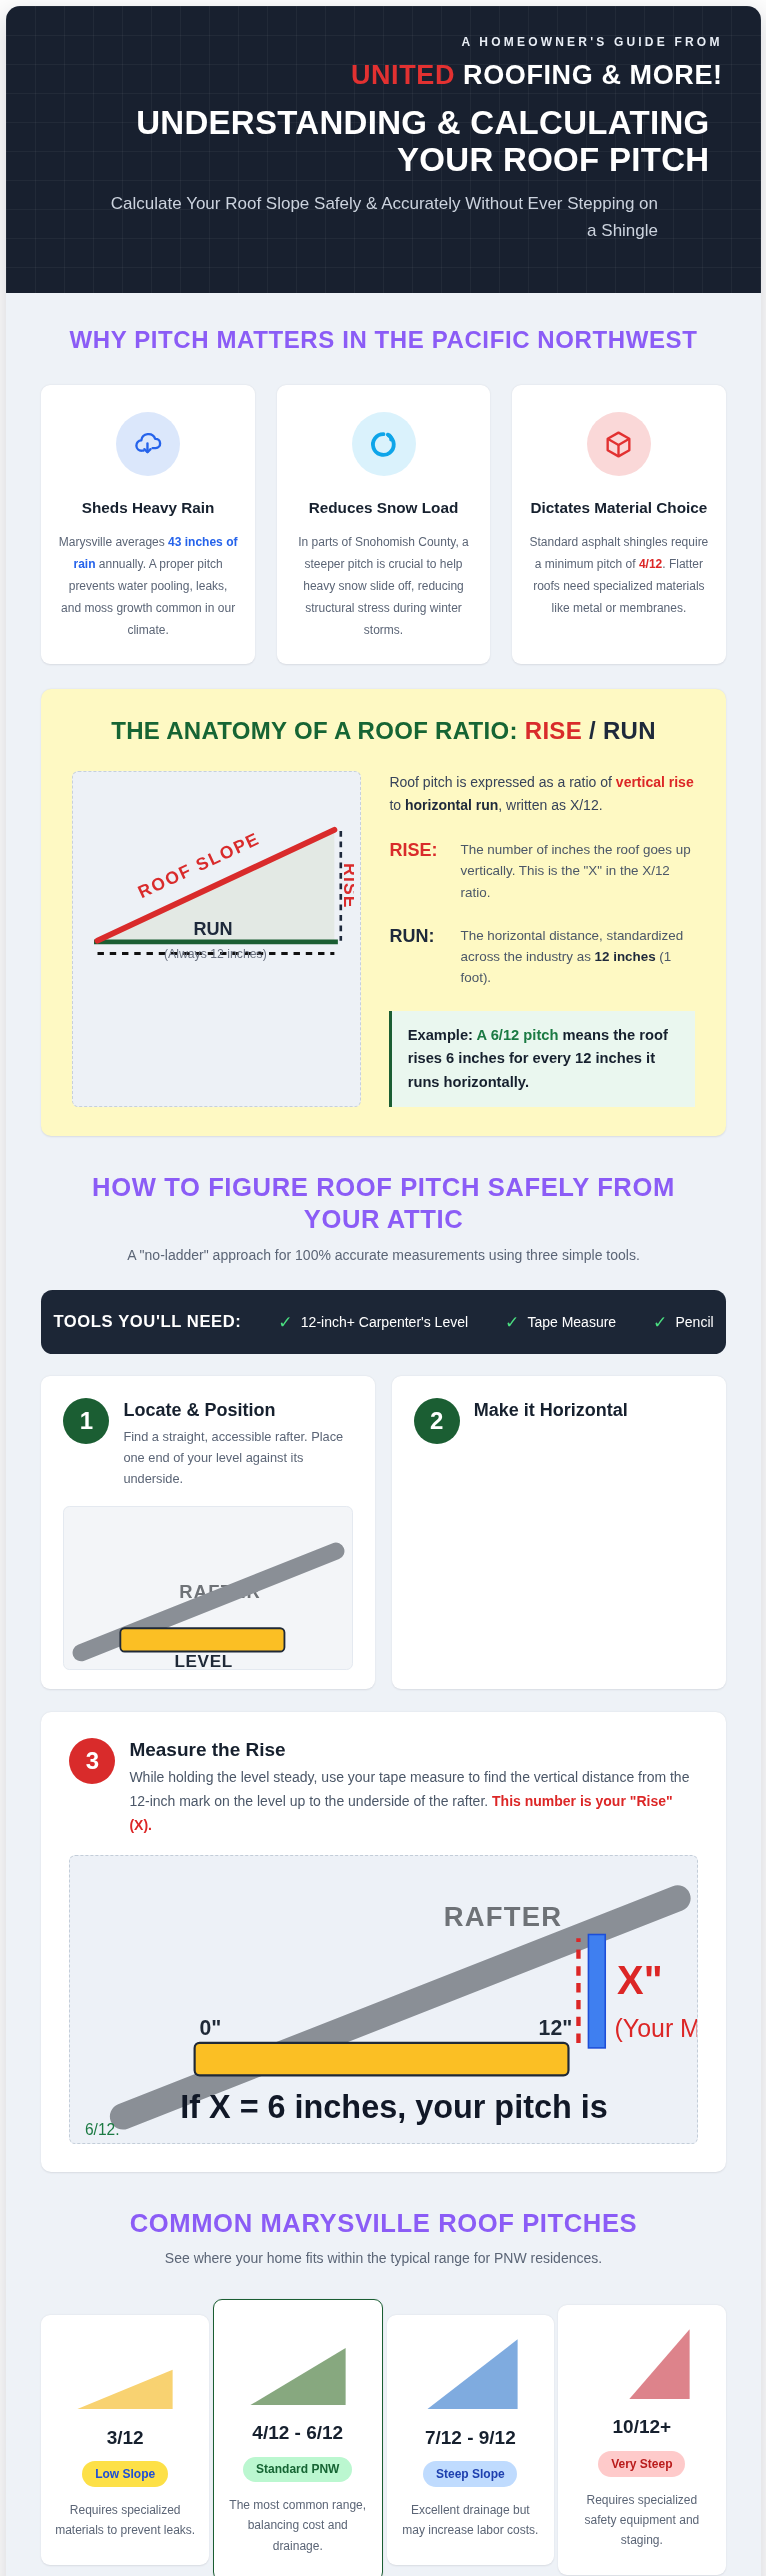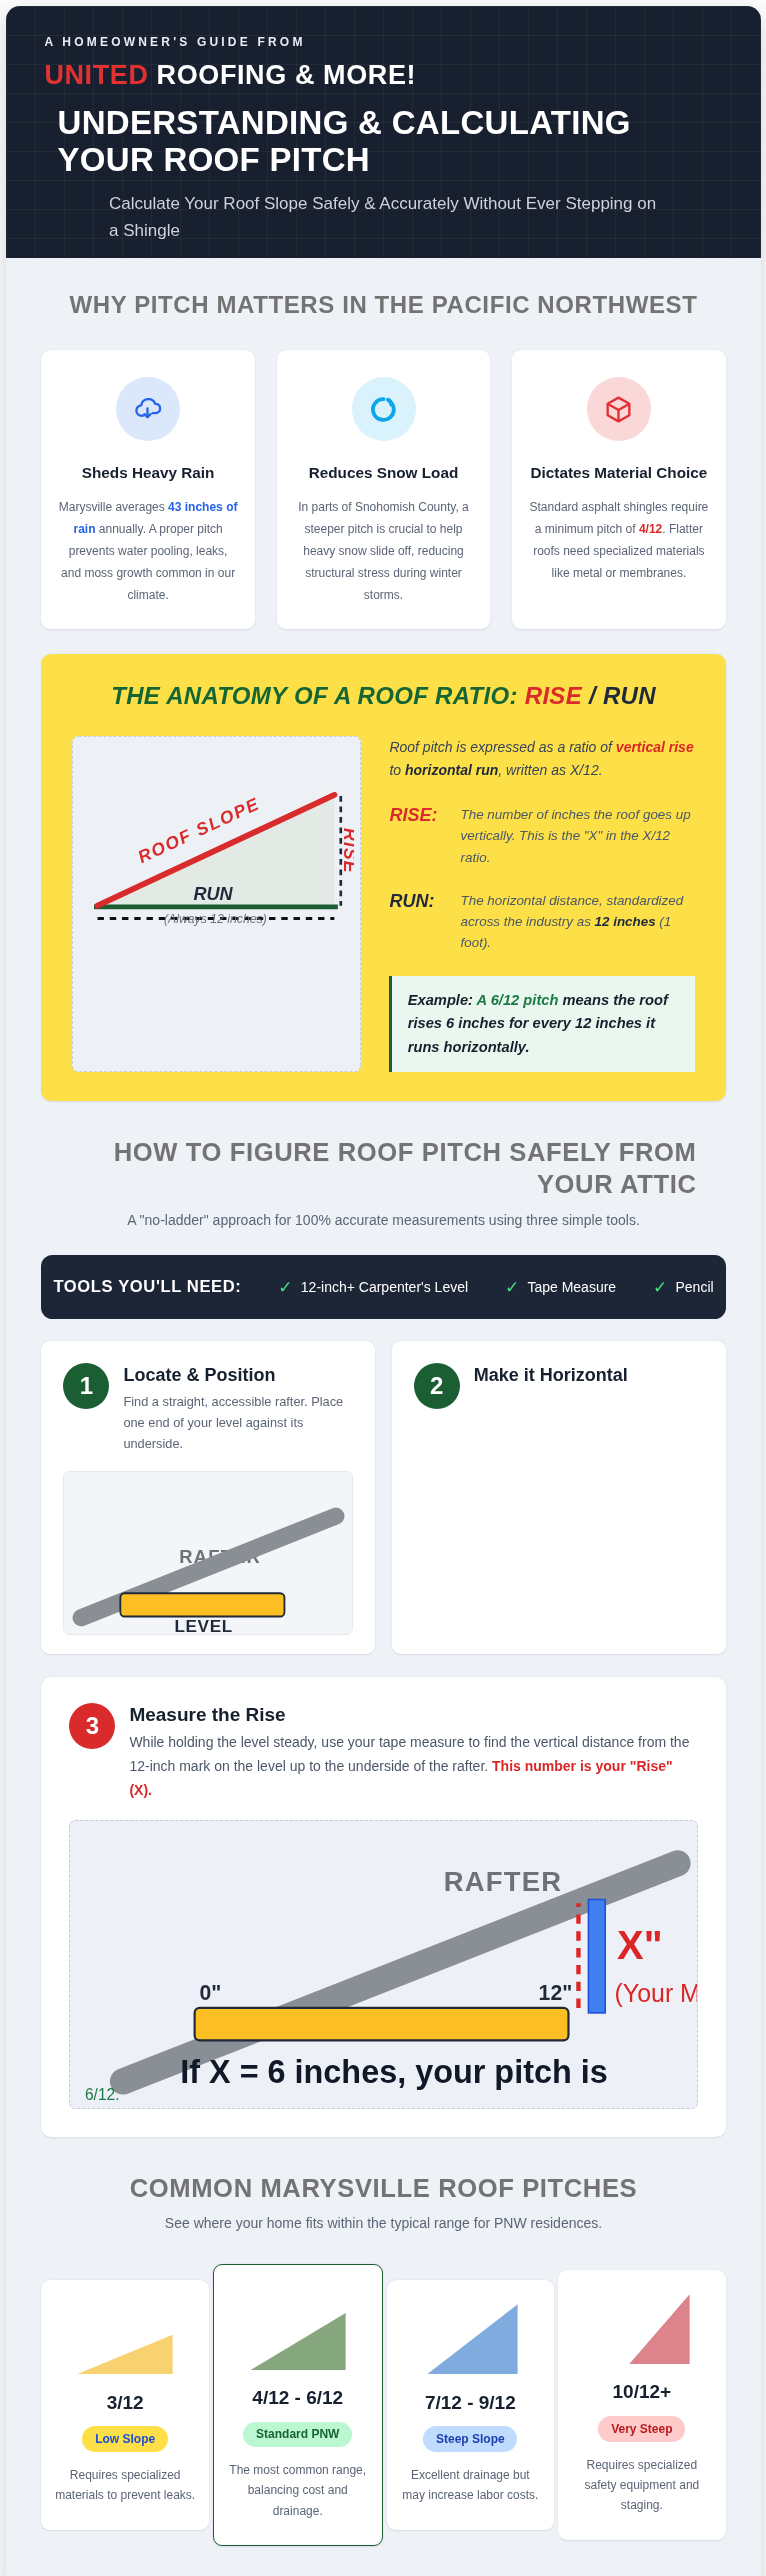--- a/index.html
+++ b/index.html
@@ -1,50 +1,50 @@
 <!DOCTYPE html>
 <html style="font-size:10.2px"><head>
 <meta charset="utf-8">
 <style>
   html,body{margin:0;padding:0;background:#fdfdfd;}
   body{width:767px;font-family:"Liberation Sans","DejaVu Sans",sans-serif;-webkit-font-smoothing:antialiased;}
   *{box-sizing:border-box;}
   .frame{margin:6.4px;border-radius:14px;overflow:hidden;background:#eef2f7;box-shadow:0 9px 25.6px rgba(15,23,42,.18);}
 
   
-  .hero{background:#18202f;color:#fff;text-align:left;padding:29px 38px 14px;
+  .hero{background:#18202f;color:#fff;text-align:right;padding:29px 38px 49px;
         background-image:linear-gradient(rgba(255,255,255,.045) 0.6px,transparent 0.6px),
                          linear-gradient(90deg,rgba(255,255,255,.045) 0.6px,transparent 0.6px);
         background-size:29px 29px;}
   .kicker{font-size:12px;font-weight:bold;letter-spacing:3.2px;color:#e8edf5;}
   .brand{font-size:27px;font-weight:800;letter-spacing:0.6px;margin-top:10.2px;}
   .brand .red{color:#e23131;}
   .hero-title{font-size:33px;line-height:1.12;font-weight:800;max-width:652px;margin:14px auto 0;letter-spacing:0.3px;}
   .hero-sub{font-size:17px;line-height:1.55;color:#ccd3de;max-width:549px;margin:12.8px auto 0;}
 
   
-  .sec-h2{font-size:24px;font-weight:800;color:#737373;text-align:center;letter-spacing:0.6px;margin:0;}
+  .sec-h2{font-size:24px;font-weight:800;color:#8b5cf6;text-align:center;letter-spacing:0.6px;margin:0;}
   .sec-sub{font-size:14px;color:#5b6576;text-align:center;margin:11.5px auto 0;max-width:575px;}
 
   
   .why{padding:33px 35px 0;}
   .cards3{display:flex;gap:22px;margin-top:31px;}
   .card{flex:1;background:#fff;border-radius:9px;box-shadow:0 0.6px 1.9px rgba(16,24,40,.10);padding:22px 16.6px;text-align:center;}
   .icon-circle{width:64px;height:64px;border-radius:50%;margin:5.1px auto 22px;display:flex;align-items:center;justify-content:center;}
   .ic-blue{background:#dbe7fb;}
   .ic-cyan{background:#daf2fc;}
   .ic-red{background:#fad8d8;}
   .card h3{font-size:15.3px;color:#16202e;margin:0;line-height:1.3;font-weight:800;}
   .card p{font-size:12px;line-height:1.85;color:#5b6576;margin:12.8px 0 0;}
   .hl-blue{color:#2563eb;font-weight:bold;}
   .hl-red{color:#dc2626;font-weight:bold;}
 
   
   .anatomy-wrap{padding:25.6px 35px 0;}
-  .anatomy{background:#fde047;border-radius:10.2px;box-shadow:0 0.6px 1.9px rgba(16,24,40,.10);padding:28px 31px 29px;font-style:italic;}
+  .anatomy{background:#fef9c3;border-radius:10.2px;box-shadow:0 0.6px 1.9px rgba(16,24,40,.10);padding:28px 31px 29px;}
   .anatomy h2{font-size:24px;font-weight:800;text-align:center;margin:0;color:#166534;letter-spacing:0.3px;}
   .anatomy h2 .rise{color:#d92b2b;}
   .anatomy h2 .run{color:#1e293b;}
   .anatomy-body{display:flex;gap:28px;margin-top:25.6px;align-items:stretch;}
   .tri-panel{flex:0 0 289px;background:#edf1f6;border:1.3px dashed #c6d0dc;border-radius:6.4px;padding:10.2px 6.4px;}
   .tri-panel svg{width:100%;height:auto;display:block;}
   .anatomy-text{flex:1;font-size:14px;color:#37435a;line-height:1.65;}
   .anatomy-text .b-navy{color:#1e293b;font-weight:bold;}
   .term-row{display:flex;gap:10.2px;margin-top:19px;align-items:flex-start;}
   .term{font-size:18px;font-weight:800;flex:0 0 61px;}
@@ -187,21 +187,21 @@
           </div>
 
           <div class="example"><span>Example: </span><span class="green">A 6/12 pitch</span><span> means the roof rises 6 inches for every 12 inches it runs horizontally.</span></div>
         </div>
       </div>
     </div>
   </section>
 
   <section>
     <div class="howto-head">
-      <h2 class="sec-h2" style="font-size:25.6px;max-width:626px;margin:0 auto;line-height:1.25;text-align:right;">HOW TO FIGURE ROOF PITCH SAFELY FROM YOUR ATTIC</h2>
+      <h2 class="sec-h2" style="font-size:25.6px;max-width:626px;margin:0 auto;line-height:1.25;">HOW TO FIGURE ROOF PITCH SAFELY FROM YOUR ATTIC</h2>
       <div class="sec-sub">A "no-ladder" approach for 100% accurate measurements using three simple tools.</div>
     </div>
 
     <div class="toolsbar">
       <div class="tools-label">TOOLS YOU'LL NEED:</div>
       <div class="tool">
           <span class="check">✓</span>
           <span>12-inch+ Carpenter's Level</span>
         </div>
       <div class="tool">

